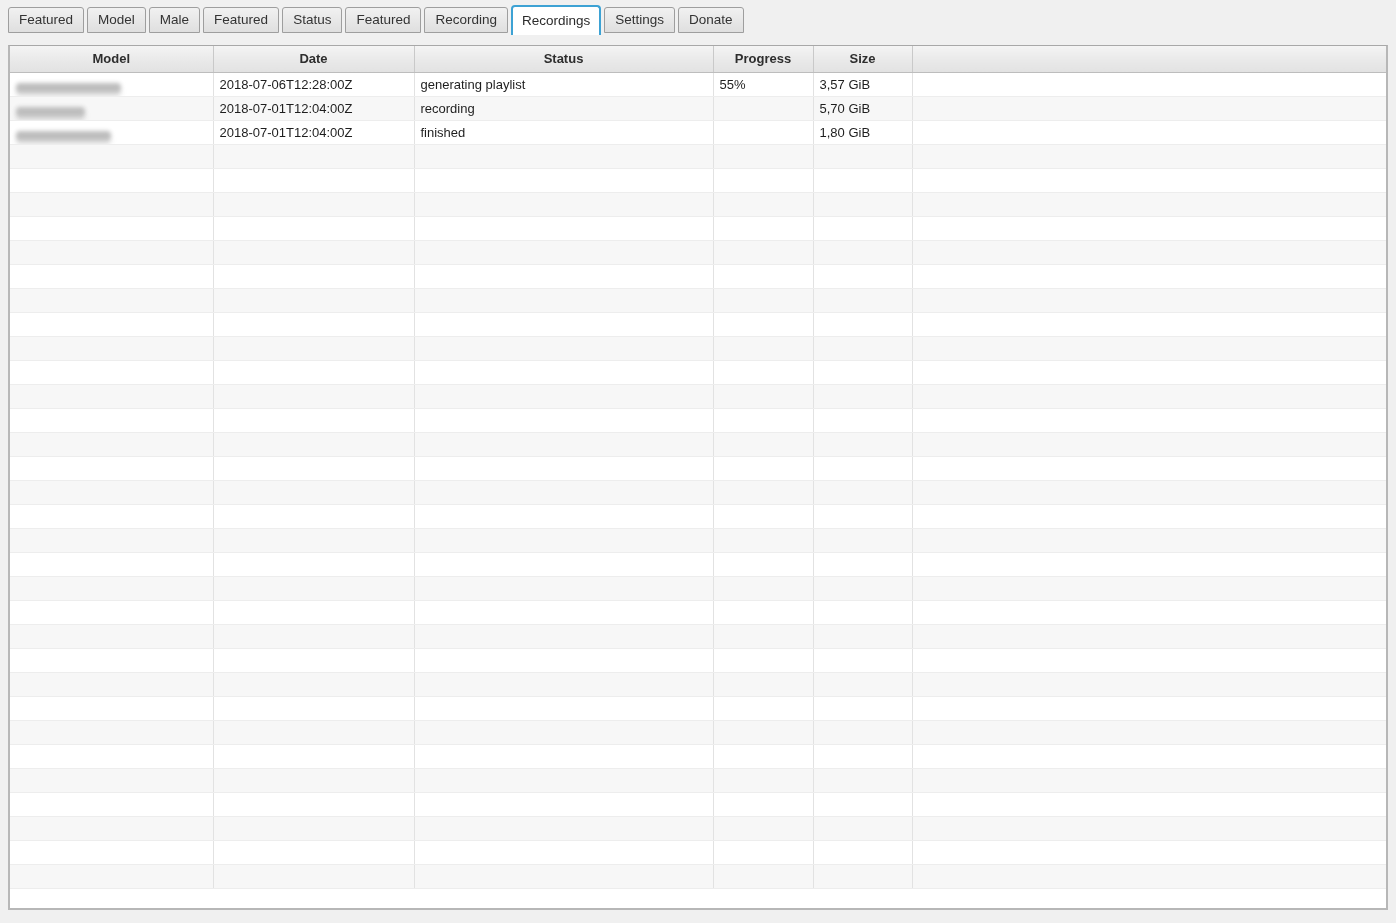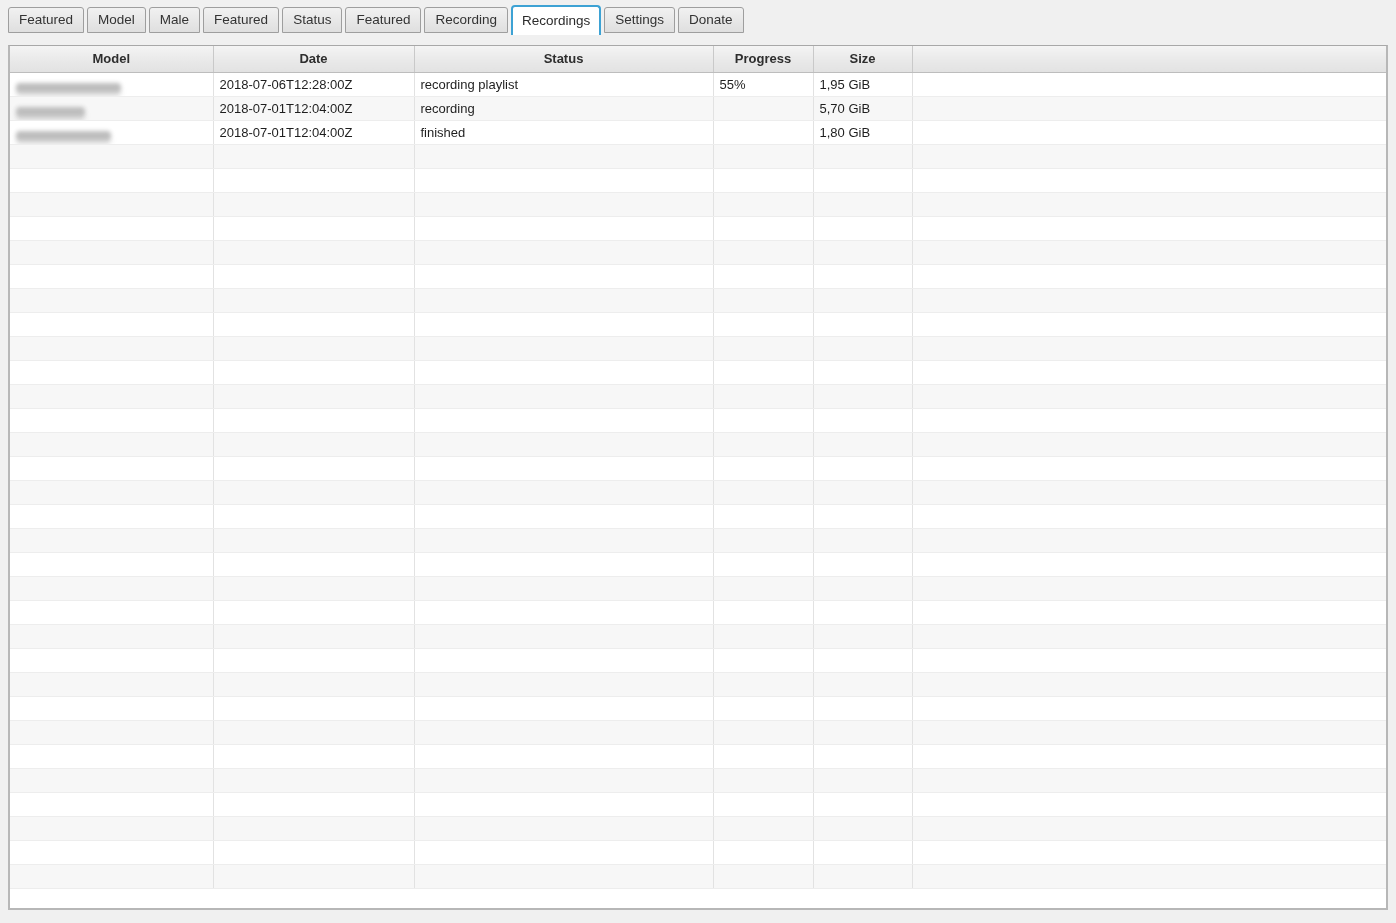--- a/index.html
+++ b/index.html
@@ -138,23 +138,23 @@
           <th>Size</th>
           <th></th>
         </tr>
     </thead>
     <tbody>
         <tr>
           <td>
             <div class="redacted-blob" style="width: 105px;"></div>
           </td>
           <td>2018-07-06T12:28:00Z</td>
-          <td>recording playlist</td>
+          <td>generating playlist</td>
           <td>55%</td>
-          <td>1,95 GiB</td>
+          <td>3,57 GiB</td>
           <td></td>
         </tr>
         <tr>
           <td>
             <div class="redacted-blob" style="width: 69px;"></div>
           </td>
           <td>2018-07-01T12:04:00Z</td>
           <td>recording</td>
           <td></td>
           <td>5,70 GiB</td>

